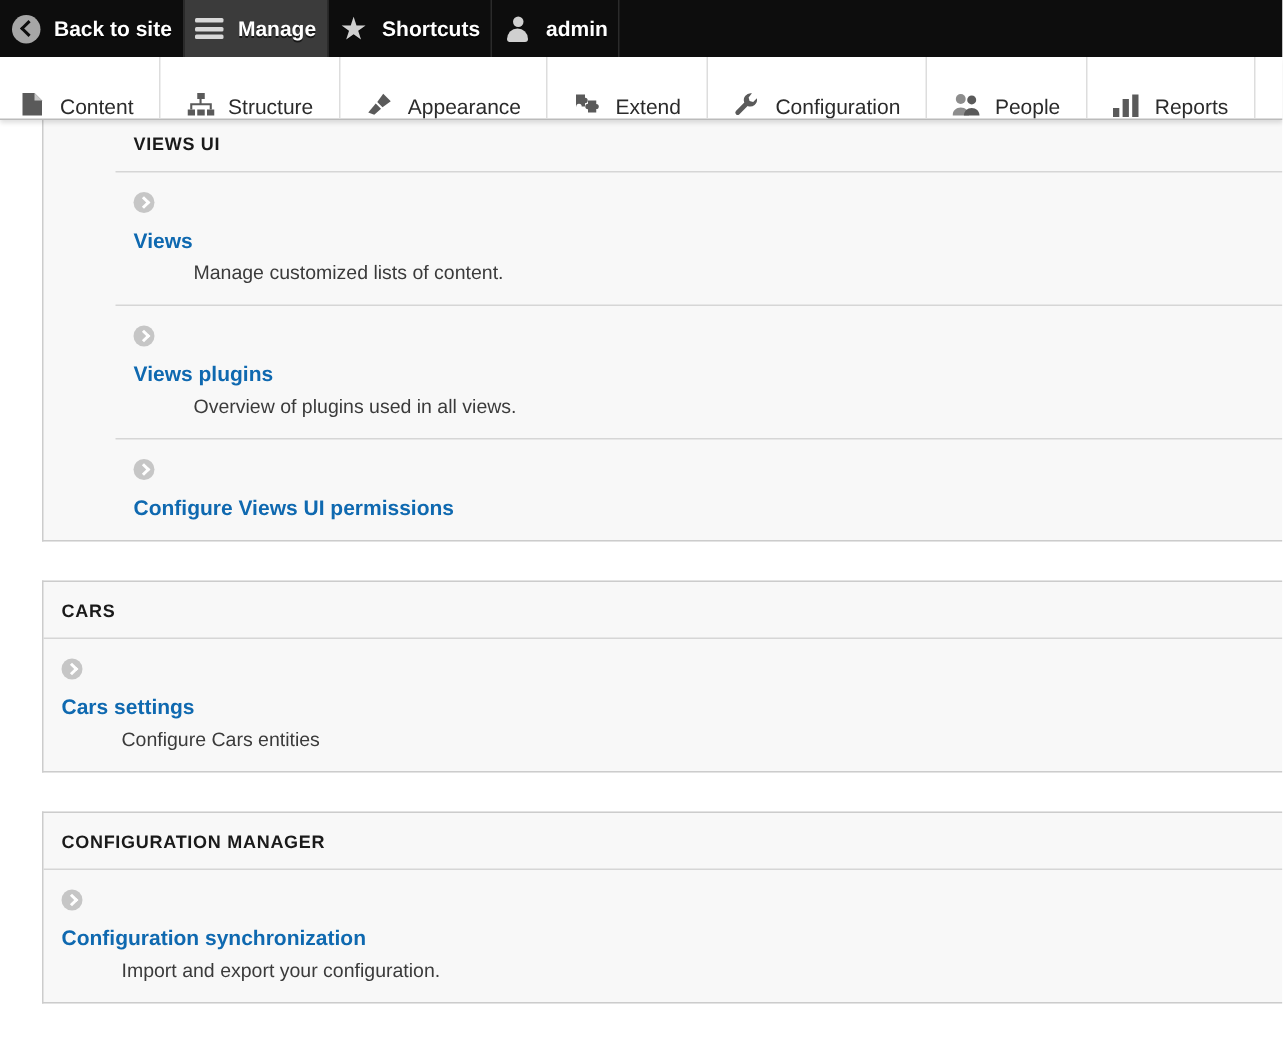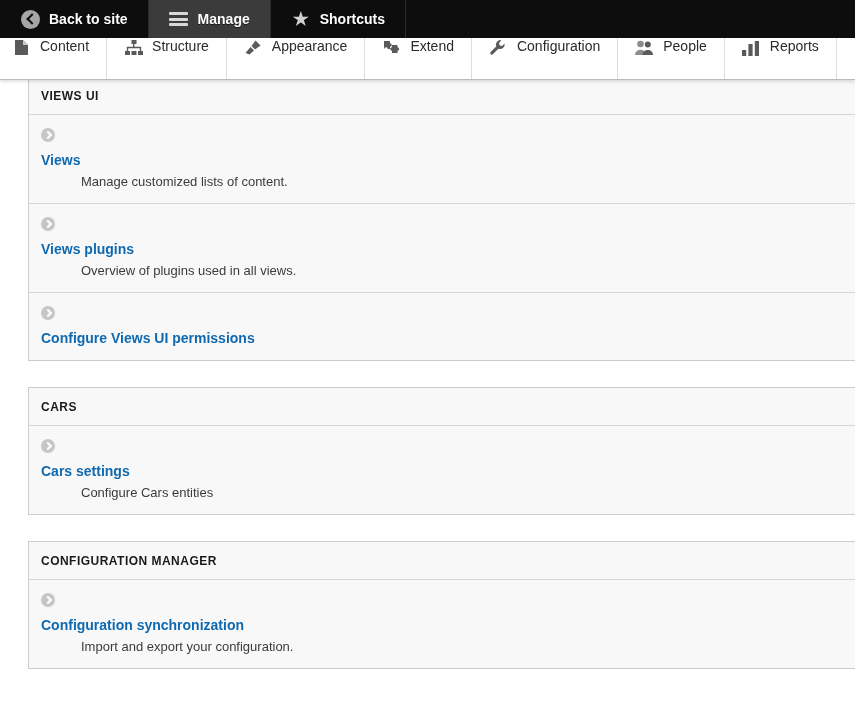--- a/index.html
+++ b/index.html
@@ -23,21 +23,21 @@
     background: #0d0d0d;
     display: flex;
     align-items: stretch;
     position: relative;
     z-index: 20;
   }
   .tb-item {
     display: flex;
     align-items: center;
     gap: 9px;
-    padding: 0 20px;
+    padding: 0 7px;
     color: #fff;
     font-size: 14px;
     font-weight: bold;
     white-space: nowrap;
     border-right: 1px solid #2b2b2b;
     cursor: pointer;
     text-shadow: 0 1px 0 rgba(0,0,0,.6);
   }
   .tb-item.active {
     background: #3b3b3b;
@@ -90,21 +90,21 @@
     background: #ffffff;
     display: flex;
     align-items: stretch;
     border-bottom: 1px solid #bbb;
     box-shadow: 0 2px 3px rgba(0,0,0,.12);
     position: relative;
     z-index: 15;
   }
   .menu-item {
     display: flex;
-    align-items: flex-start;
+    align-items: flex-end;
     gap: 9px;
     padding: 0 17px;
     font-size: 14px;
     color: #2b2b2b;
     white-space: nowrap;
     border-right: 1px solid #ddd;
     cursor: pointer;
   }
   .menu-item:first-child { padding-left: 12px; }
   .menu-icon {
@@ -124,21 +124,21 @@
     background: #fff;
     padding: 0 0 0 28px;
     overflow: hidden;
   }
   .panel {
     background: #f8f8f8;
     border: 1px solid #ccc;
     border-right: none;
     margin-bottom: 26px;
   }
-  .panel.first { border-top: none; margin-top: 0; }
+  .panel.first { border-top: none; margin-top: 0; padding-left: 48px; }
   .panel-title {
     font-size: 12px;
     font-weight: bold;
     letter-spacing: .04em;
     color: #1a1a1a;
     padding: 12px 14px 11px 12px;
   }
   .panel.first .panel-title { padding-top: 9px; }
   .panel-body { }
   .panel-row {
@@ -212,20 +212,26 @@
     <span>Manage</span>
   </div>
 
   <div class="tb-item">
     <span class="tb-icon">
       <span class="icon-star">★</span>
     </span>
     <span>Shortcuts</span>
   </div>
 
+  <div class="tb-item">
+    <span class="tb-icon">
+      <span class="icon-person"></span>
+    </span>
+    <span>admin</span>
+  </div>
 
 </div>
 
 <div class="toolbar-menu">
 
   <div class="menu-item">
     <span class="menu-icon">
       <svg width="15" height="17" viewBox="0 0 15 17">
           <path d="M1 1h8l5 5v10H1z" fill="#5a5a5a"></path>
           <path d="M9 1v5h5z" fill="#c9c9c9"></path>

